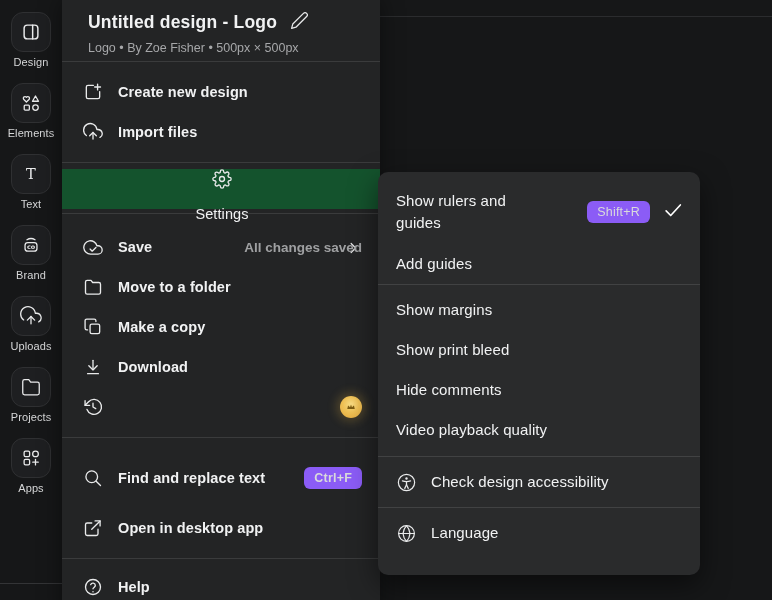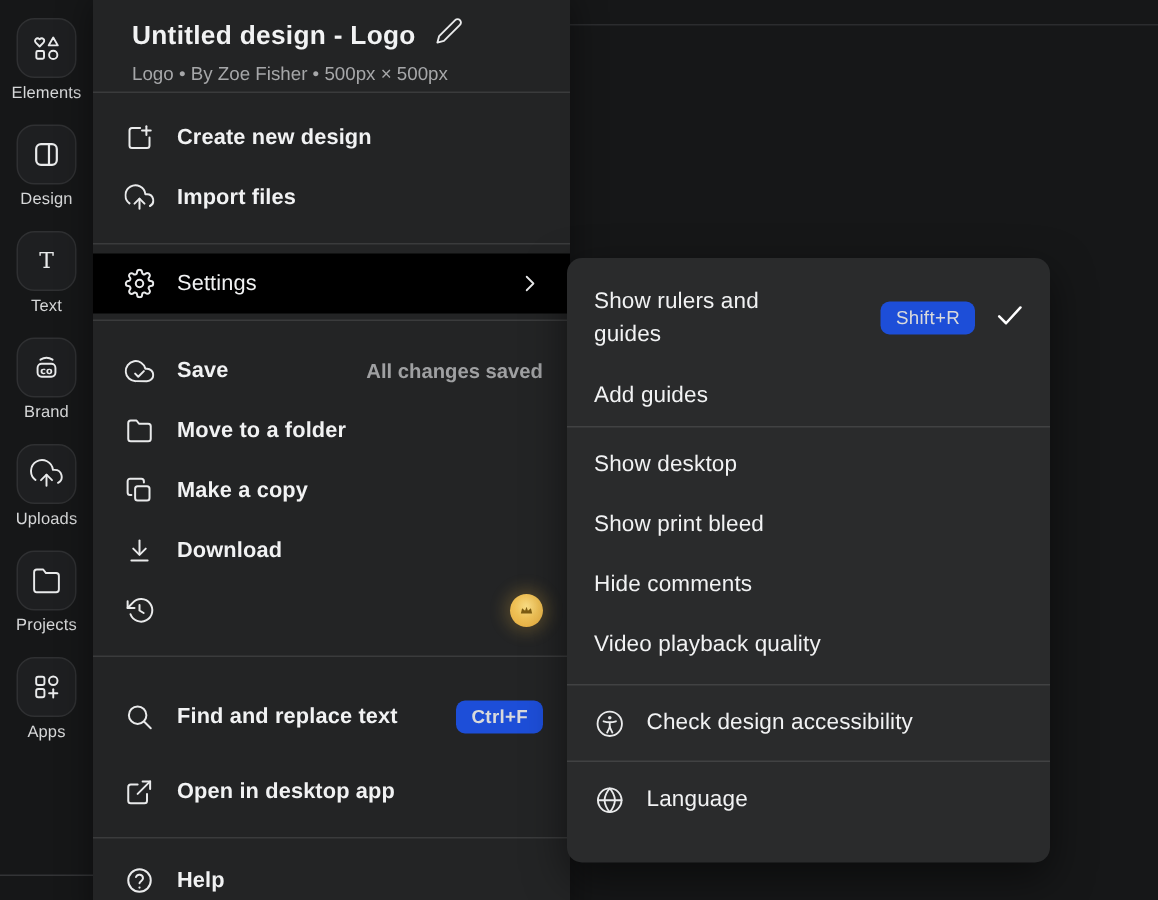--- a/index.html
+++ b/index.html
@@ -27,25 +27,25 @@
   .mtitle{font-size:17.5px;font-weight:700;letter-spacing:.2px;}
   .editbtn{display:flex;align-items:center;cursor:pointer;}
   .msub{font-size:12.5px;color:#a6a7a9;margin-top:7px;}
   .mdiv{height:1px;background:#3a3b3c;}
   .msection{padding:10px 0;font-weight:bold;}
   .mrow{height:40px;display:flex;align-items:center;padding:0 18px 0 20px;gap:15px;cursor:pointer;box-sizing:border-box;}
   .mrow .micon{width:21px;display:flex;justify-content:center;flex-shrink:0;}
   .mlabel{font-size:14.5px;letter-spacing:.1px;line-height:20px;}
   .mright{margin-left:auto;display:flex;align-items:center;gap:10px;}
   .muted{font-size:13.5px;color:#9fa0a2;}
-  .mrow.active{background:#000000;}
+  .mrow.active{background:#14532d;flex-direction:column;}
   .settings-wrap{padding:6px 0 4px 0;}
   .tall{height:60px;text-align:right;}
   .tall .mlabel{max-width:150px;}
-  .kbd{background:#1d4ed8;color:#d9dadb;font-size:12.5px;padding:4px 10px;border-radius:6px;letter-spacing:.2px;}
+  .kbd{background:#8b5cf6;color:#d9dadb;font-size:12.5px;padding:4px 10px;border-radius:6px;letter-spacing:.2px;}
   .crown-badge{width:22px;height:22px;border-radius:50%;
         background:radial-gradient(circle at 50% 38%,#f9dd85 0%,#efc156 45%,#e4a93c 100%);
         box-shadow:0 0 10px 4px rgba(228,178,62,.22);display:flex;align-items:center;justify-content:center;}
 
   
   .submenu{position:absolute;left:378px;top:172px;width:322px;height:403px;background:#2a2b2c;z-index:3;
         border-radius:10px;box-shadow:0 10px 28px rgba(0,0,0,.5);box-sizing:border-box;padding:8px 0;}
   .sdiv{height:1px;background:#414243;}
   .srow{display:flex;align-items:center;padding:0 16px 0 18px;gap:14px;cursor:pointer;box-sizing:border-box;height:40px;}
   .srow .slbl{font-size:15px;letter-spacing:.1px;line-height:22px;}
@@ -57,38 +57,38 @@
 </style>
 </head>
 <body>
 
 <div class="hairline-top"></div>
 
 <div class="sidebar">
 
   <div class="sitem">
     <span class="sbtn">
+      <svg class="st" width="22" height="22" viewBox="0 0 24 24">
+          <rect x="4.5" y="4.5" width="15" height="15" rx="3.5"></rect>
+          <line x1="13.8" y1="4.5" x2="13.8" y2="19.5"></line>
+        </svg>
+    </span>
+    <span class="slabel">Design</span>
+  </div>
+
+  <div class="sitem">
+    <span class="sbtn">
       <svg class="st thin" width="22" height="22" viewBox="0 0 24 24">
         <path d="M9.8 5.5c-.72-.72-1.9-.72-2.6 0l-.2.2-.2-.2c-.72-.72-1.9-.72-2.6 0-.72.72-.72 1.9 0 2.6L7 10.9l2.8-2.8c.72-.72.72-1.9 0-2.6z"></path>
         <path d="M16.9 4.4l3.3 5.7h-6.6z"></path>
         <rect x="4.6" y="14.2" width="5.6" height="5.6" rx="1"></rect>
         <circle cx="16.9" cy="17" r="3"></circle>
       </svg>
     </span>
     <span class="slabel">Elements</span>
-  </div>
-
-  <div class="sitem">
-    <span class="sbtn">
-      <svg class="st" width="22" height="22" viewBox="0 0 24 24">
-          <rect x="4.5" y="4.5" width="15" height="15" rx="3.5"></rect>
-          <line x1="13.8" y1="4.5" x2="13.8" y2="19.5"></line>
-        </svg>
-    </span>
-    <span class="slabel">Design</span>
   </div>
 
   <div class="sitem">
     <span class="sbtn">
       <svg width="22" height="22" viewBox="0 0 24 24">
           <text x="12" y="17.2" text-anchor="middle" font-family="DejaVu Serif,serif" font-size="16" fill="#e9eaeb">T</text>
         </svg>
     </span>
     <span class="slabel">Text</span>
   </div>
@@ -319,21 +319,21 @@
   </div>
 
   <div class="srow">
     <span class="slbl">Add guides</span>
   </div>
 
   <div class="sdiv"></div>
 
   <div class="ssec">
     <div class="srow">
-      <span class="slbl">Show desktop</span>
+      <span class="slbl">Show margins</span>
     </div>
     <div class="srow">
       <span class="slbl">Show print bleed</span>
     </div>
     <div class="srow">
       <span class="slbl">Hide comments</span>
     </div>
     <div class="srow">
       <span class="slbl">Video playback quality</span>
     </div>

